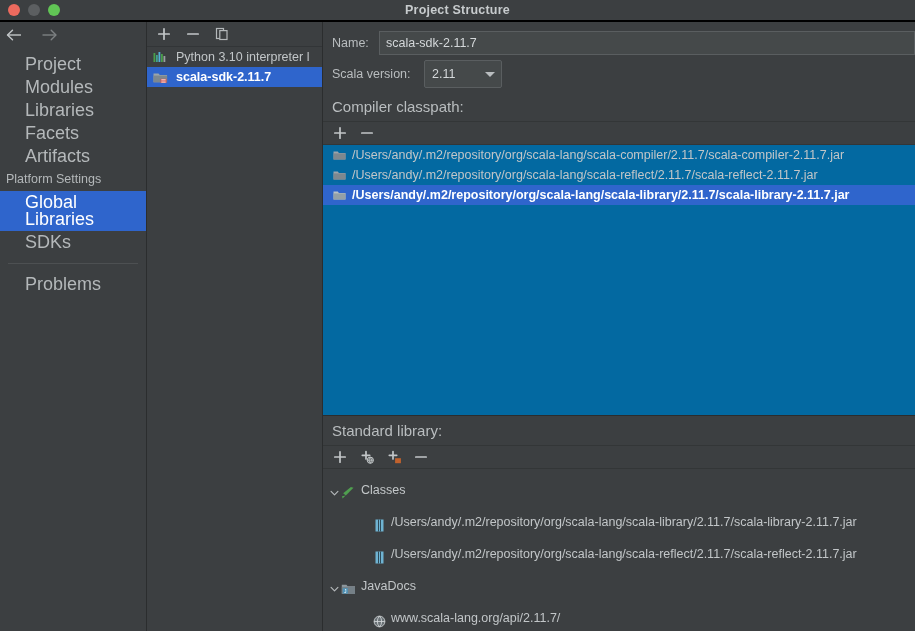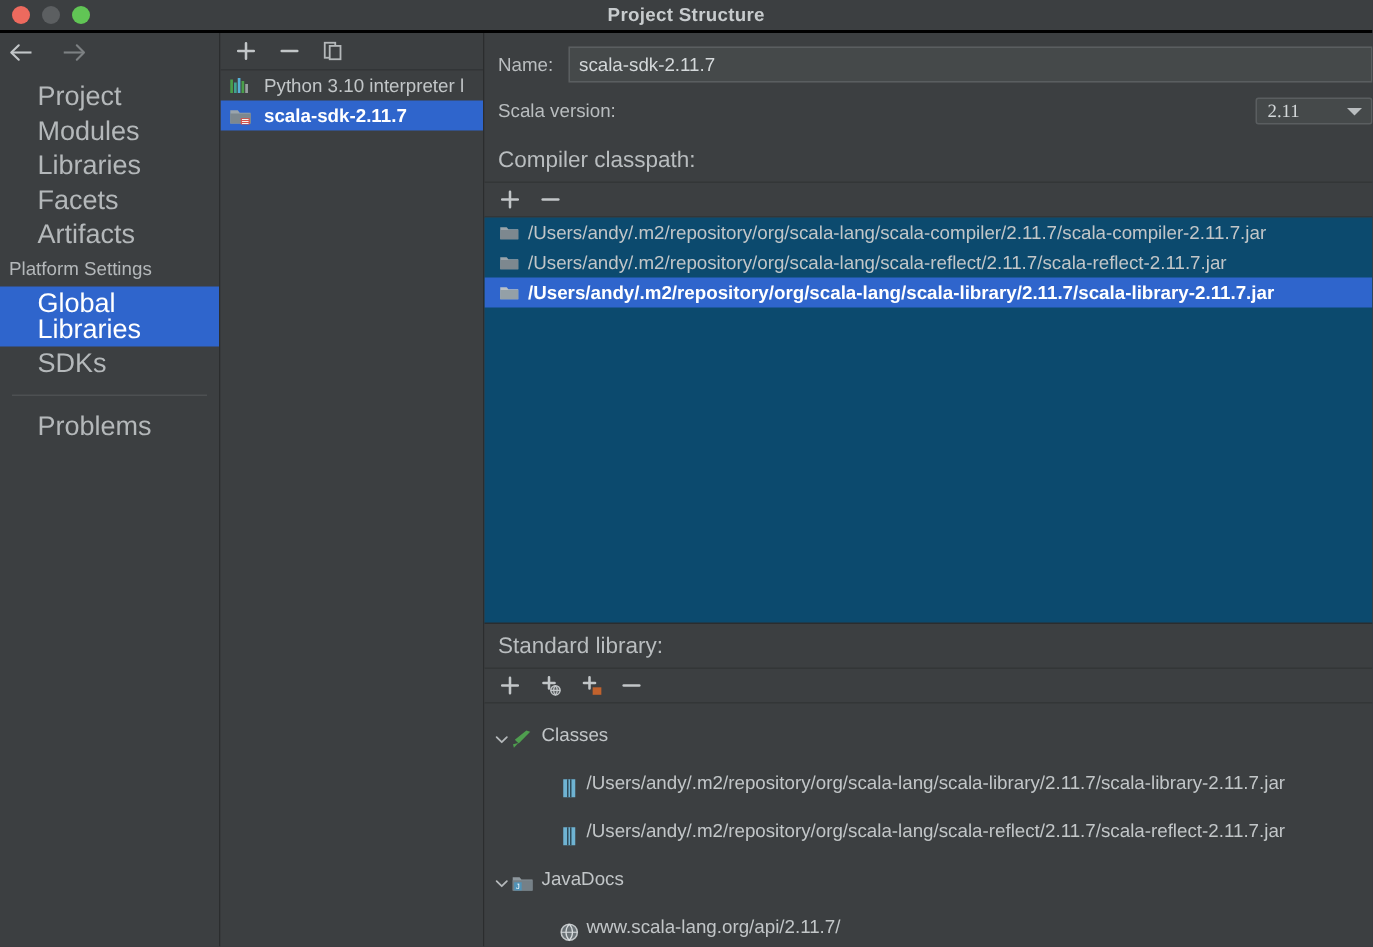--- a/index.html
+++ b/index.html
@@ -91,42 +91,42 @@
   .name-row { height: 34px; padding-top: 8px; }
   .lbl { font-size: 12.5px; color: #b9bdbf; }
   .name-label { width: 47px; flex: 0 0 47px; }
   .name-input {
     flex: 1 1 auto; height: 24px; margin-right: 0;
     background: #45494a; border: 1px solid #5a5e60;
     color: #d4d8da; font-size: 12.5px;
     font-family: "Liberation Sans", sans-serif;
     padding: 0 6px; outline: none;
   }
-  .ver-row { height: 36px; align-items: center; justify-content: space-between; }
+  .ver-row { height: 36px; align-items: center; }
   .ver-label { width: 92px; flex: 0 0 92px; }
   .combo {
-    width: 78px; height: 18px; background: #45494a;
+    width: 78px; height: 28px; background: #45494a;
     border: 1px solid #5a5e60; border-radius: 2px;
     display: flex; align-items: center; justify-content: space-between;
     padding: 0 6px 0 7px;
-    font-size: 12.5px; color: #d4d8da; font-family: Liberation Serif, serif;
+    font-size: 12.5px; color: #d4d8da;
   }
   .caret { width: 0; height: 0; border-left: 5px solid transparent; border-right: 5px solid transparent; border-top: 5px solid #b9bdbf; }
 
   .section-label { font-size: 15px; color: #b9bdbf; padding: 6px 0 6px 9px; }
 
   .mini-toolbar {
     height: 24px; display: flex; align-items: center; gap: 11px;
     padding-left: 9px;
     border-top: 1px solid #333637; border-bottom: 1px solid #333637;
     background: #3c3f41;
   }
 
   .cp-list {
-    flex: 1 1 auto; background: #0c4a6e;
+    flex: 1 1 auto; background: #0369a1;
     border-bottom: 1px solid #2b2d2e;
     overflow: hidden; min-height: 0;
   }
   .cp-row {
     height: 20px; display: flex; align-items: center; gap: 6px;
     padding-left: 9px; font-size: 12.5px; color: #c2c6c8;
     white-space: nowrap;
   }
   .cp-row.selected { background: #2f65cc; color: #fff; font-weight: bold; }
   .cp-row .ico { width: 14px; height: 14px; flex: 0 0 14px; display: flex; align-items: center; justify-content: center; }

